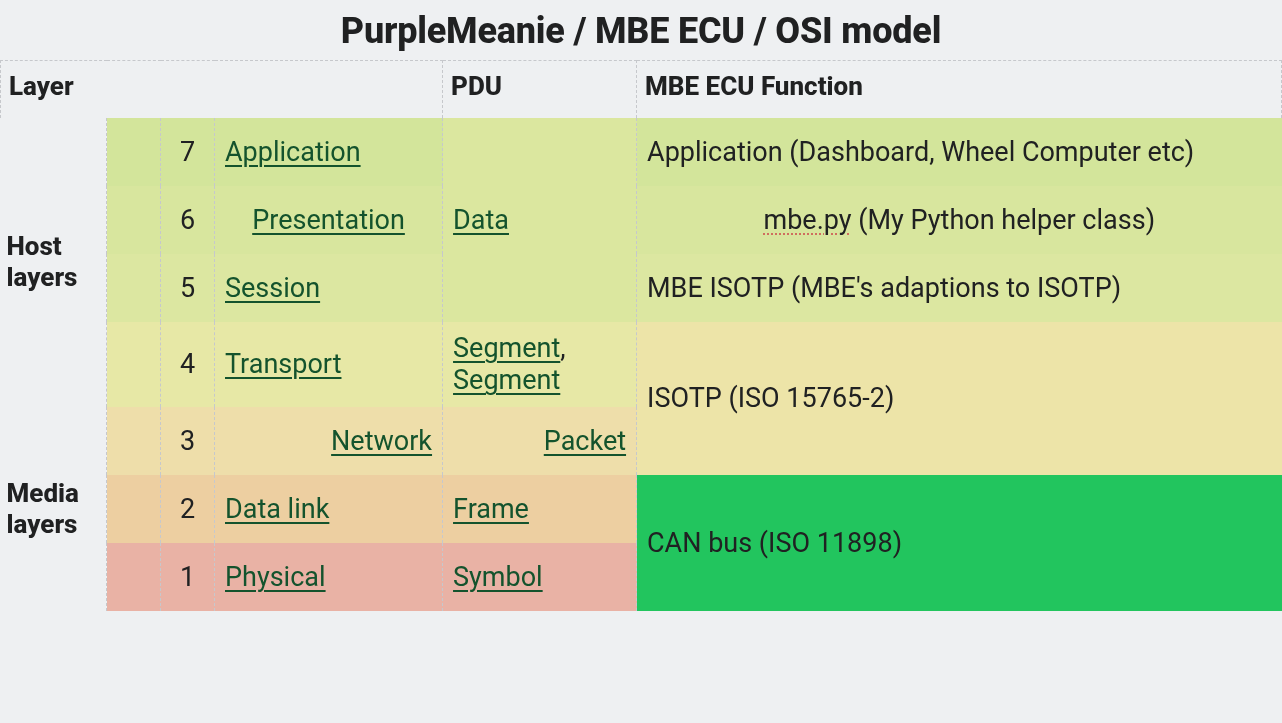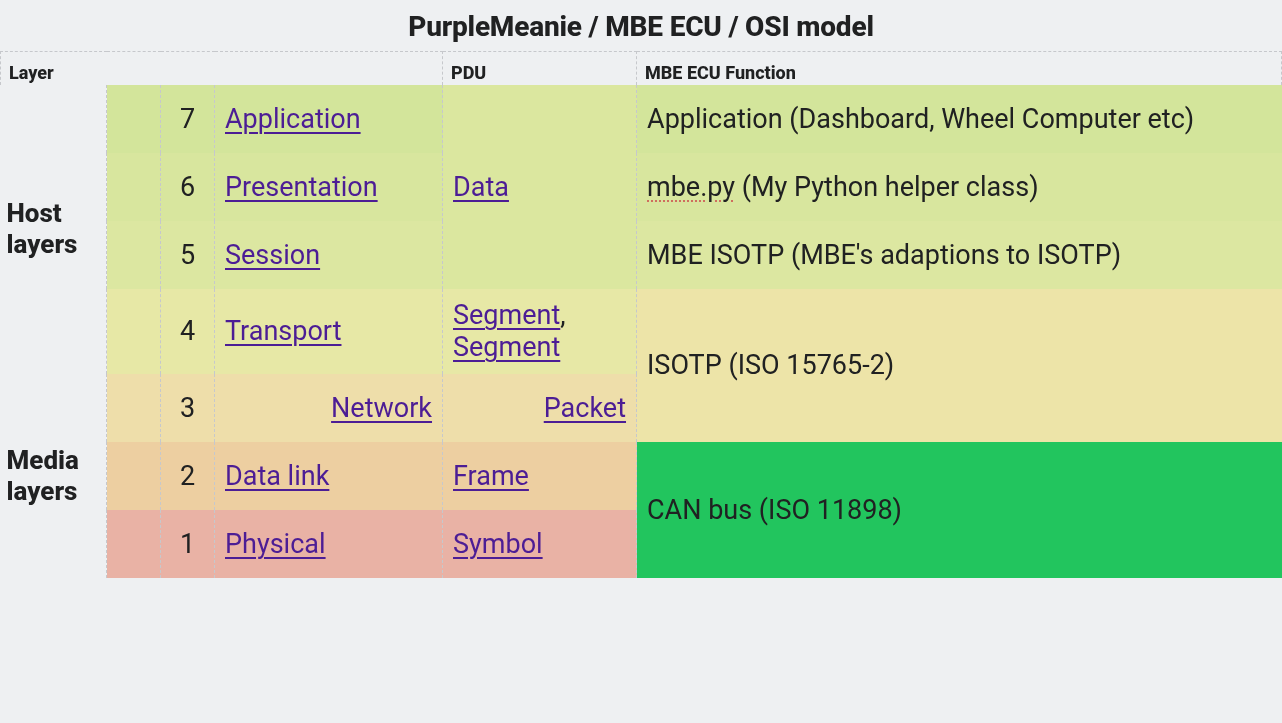--- a/index.html
+++ b/index.html
@@ -7,40 +7,40 @@
     margin: 0;
     padding: 0;
     background: #eef0f2;
     font-family: -apple-system, BlinkMacSystemFont, "Segoe UI", Roboto, Helvetica, Arial, sans-serif;
     color: #202122;
     width: 1282px;
   }
   .title {
     text-align: center;
     font-weight: 800;
-    font-size: 28px;
+    font-size: 36px;
     padding: 10px 0 8px 0;
     letter-spacing: -0.2px;
   }
   table {
     border-collapse: collapse;
     width: 100%;
     table-layout: fixed;
   }
   col.group   { width: 106px; }
   col.sub     { width: 54px; }
   col.num     { width: 54px; }
   col.layer   { width: 228px; }
   col.pdu     { width: 194px; }
   col.func    { width: auto; }
   th {
     text-align: left;
     font-weight: 800;
-    font-size: 18px;
-    padding: 10px 8px 2px 8px;
+    font-size: 26px;
+    padding: 10px 8px 17px 8px;
     border: 1px dashed #c6c8cc;
     background: transparent;
   }
   td {
     font-size: 27px;
     padding: 18px 10px 18px 10px;
     vertical-align: middle;
     text-align: left;
     border: none;
   }
@@ -60,33 +60,33 @@
     font-weight: 800;
     font-size: 26px;
     line-height: 1.2;
     padding-left: 6px;
     padding-right: 4px;
     background: transparent;
     vertical-align: middle;
   }
   
   .l7 { background: #d3e59b; }
-  .l6 { background: #d8e69e; }
+  .l6 { background: #d8e69e; text-align: center; }
   .l5 { background: #dce7a1; }
   .l4 { background: #e7e8a6; }
   .l3 { background: #eedeaa; text-align: right; }
   .l2 { background: #edcfa1; }
   .l1 { background: #e9b2a5; }
   
   .pdu-data   { background: #dbe79f; }
   .func-isotp { background: #ede4a8; }
   .func-can   { background: #22c55e; }
   
   .lnk {
-    color: #4c1d95;
+    color: #14532d;
     text-decoration: underline;
     text-decoration-thickness: 1.5px;
     text-underline-offset: 4px;
   }
   .dotlnk {
     text-decoration: underline dotted;
     text-decoration-color: #cf6e5e;
     text-decoration-thickness: 1.5px;
     text-underline-offset: 4px;
   }

